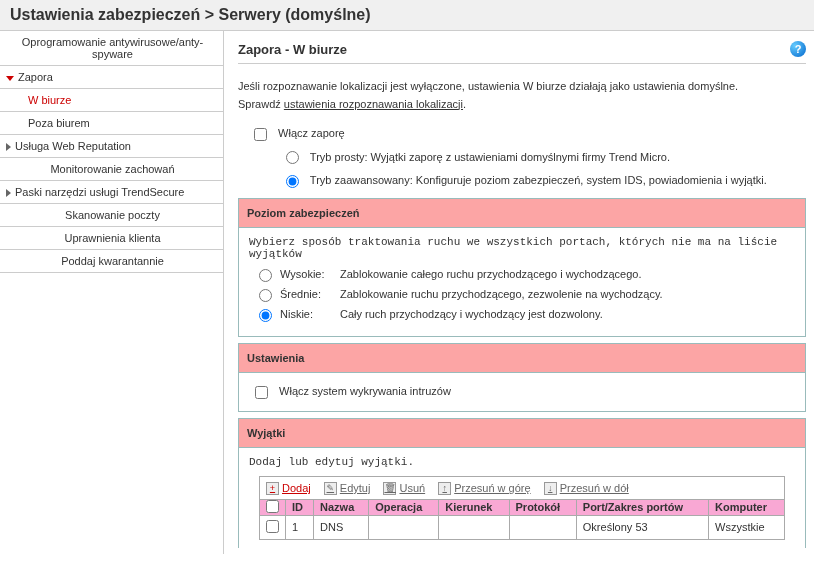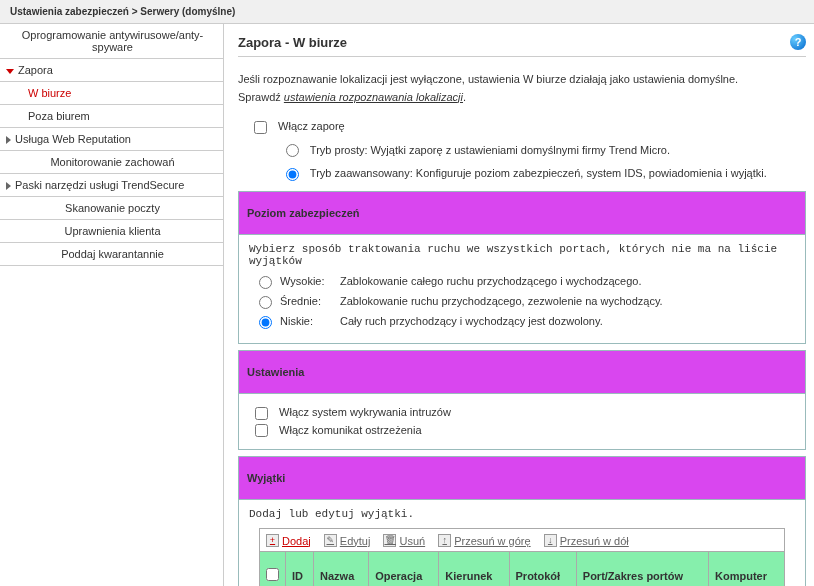--- a/index.html
+++ b/index.html
@@ -7,21 +7,21 @@
     font-family: Arial, Helvetica, sans-serif;
     font-size: 11px;
     color: #333;
     background: #fff;
     width: 814px;
   }
   .header-bar {
     background: #f0f0f0;
     border-bottom: 1px solid #ccc;
     padding: 6px 10px;
-    font-size: 10px;
+    font-size: 16px;
     font-weight: bold;
   }
   .container {
     display: flex;
     width: 814px;
   }
   .sidebar {
     width: 224px;
     border-right: 1px solid #ccc;
     background: #fff;
@@ -71,33 +71,33 @@
   }
   .page-title { font-size:13px; font-weight:bold; }
   .help-icon {
     width:16px; height:16px; border-radius:50%;
     background: radial-gradient(circle at 30% 30%, #6cf, #06c);
     color:#fff; font-weight:bold; text-align:center;
     line-height:16px; font-size:11px;
     cursor:pointer;
   }
   .intro { margin-bottom:14px; line-height:1.6; }
-  .intro a { color:#333; text-decoration:underline; cursor:pointer;font-style:italic; }
+  .intro a { color:#333; text-decoration:underline; cursor:pointer; }
   .row { margin-bottom:10px; }
   .row.indent { margin-left:16px; }
   .row.indent2 { margin-left:48px; }
   .row input[type=checkbox], .row input[type=radio] { margin-right:8px; vertical-align:middle; }
   .panel {
     border:1px solid #9bb;
     margin-bottom:6px;
   }
   .panel-header {
-    background:#d946ef;
+    background:#fca5a5;
     border-bottom:1px solid #9bb;
-    padding:15px 8px;
+    padding:8px 8px;
     font-weight:bold;
     font-size:11px;
   }
   .panel-body { padding:8px 10px; }
   .panel-body .desc { margin-bottom:8px;font-family:Liberation Mono, monospace; }
   .sec-row { margin:6px 0 6px 10px; display:flex; align-items:flex-start; }
   .sec-row input[type=radio]{ margin-right:8px; margin-top:1px;}
   .sec-label { width:60px; }
   .sec-text { flex:1; }
   .chk-row { margin:4px 0 4px 6px; }
@@ -122,23 +122,23 @@
     background:#eee;
     font-size:9px; line-height:11px; text-align:center;
   }
   table.exceptions {
     width:100%;
     border-collapse:collapse;
     border:1px solid #aaa;
     margin-top:-1px;
   }
   table.exceptions th {
-    background:#86efac;
-    border:1px solid #aaa;
-    padding:16px 6px;
+    background:#f9a8d4;
+    border:1px solid #aaa;
+    padding:0 6px;
     text-align:left;
     font-size:11px;
   }
   table.exceptions td {
     border:1px solid #aaa;
     padding:4px 6px;
     font-size:11px;
   }
   .checkbox-cell { width:22px; text-align:center; }
 </style>
@@ -215,24 +215,20 @@
         </div>
       </div>
     </div>
 
     <div class="panel">
       <div class="panel-header">Ustawienia</div>
       <div class="panel-body">
         <div class="chk-row">
           <input type="checkbox" style="">
           <span>Włącz system wykrywania intruzów</span>
-        </div>
-        <div class="chk-row">
-          <input type="checkbox" style="">
-          <span>Włącz komunikat ostrzeżenia</span>
         </div>
       </div>
     </div>
 
     <div class="panel" style="border-bottom:none;">
       <div class="panel-header">Wyjątki</div>
       <div class="panel-body">
         <div class="desc">Dodaj lub edytuj wyjątki.</div>
 
         <div style="padding:0 10px;">

